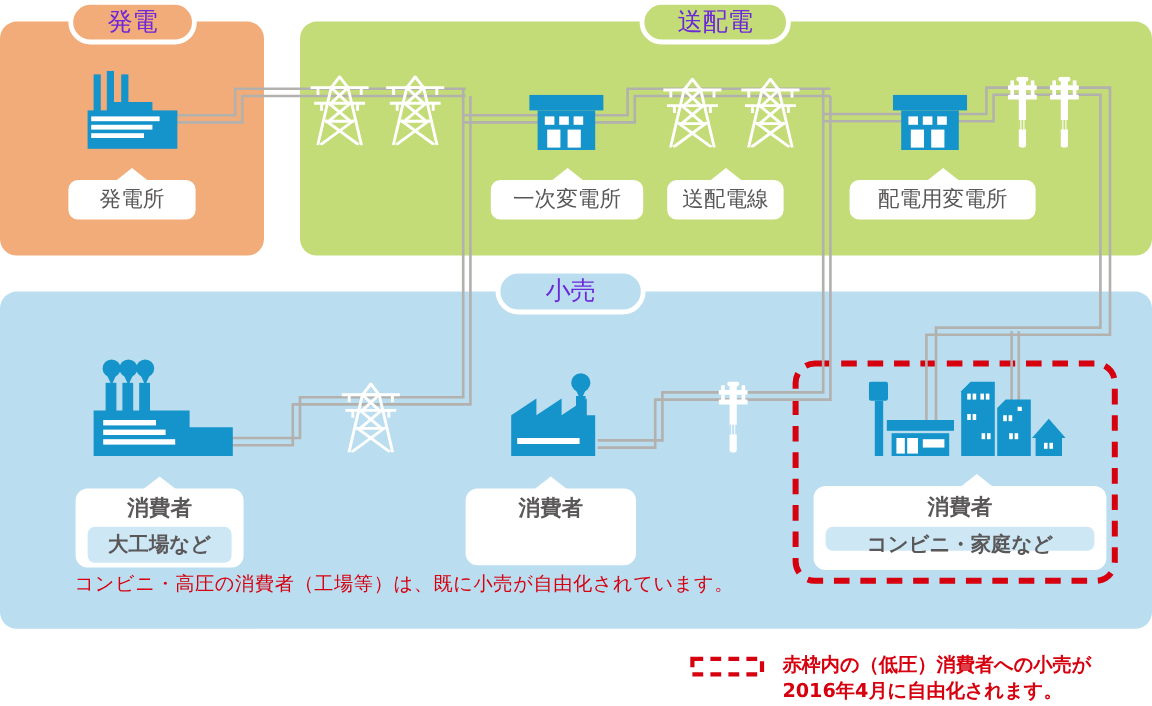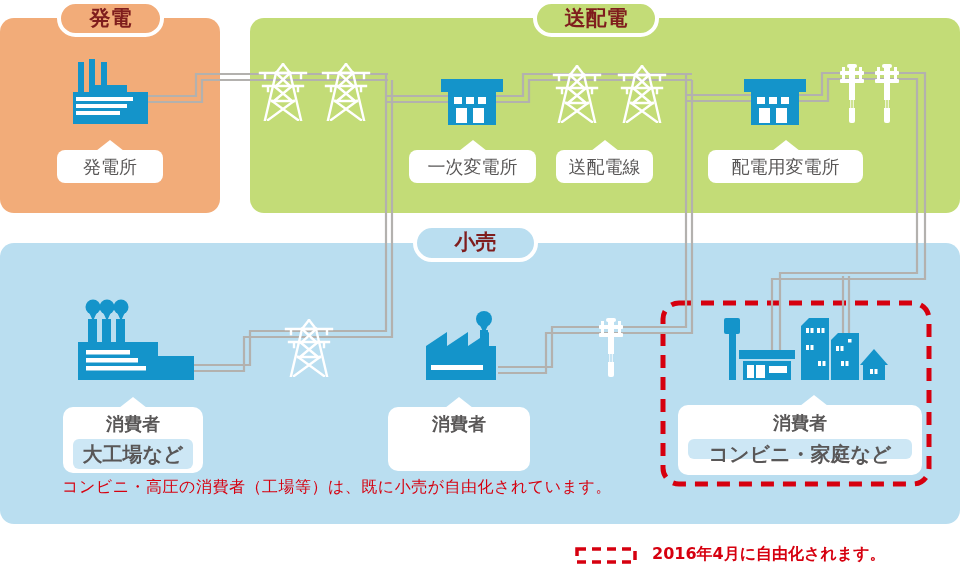--- a/index.html
+++ b/index.html
@@ -3,34 +3,34 @@
 <meta charset="utf-8">
 <style>
   html,body{margin:0;padding:0}
   body{width:960px;height:588px;position:relative;background:#ffffff;overflow:hidden;
        font-family:"DejaVu Sans","Liberation Sans",sans-serif;}
   .box{position:absolute;border-radius:14px}
   #gen-box{left:0;top:18px;width:220px;height:195px;background:#F2AC79}
   #trans-box{left:250px;top:18px;width:710px;height:195px;background:#C3DC77}
   #retail-box{left:0;top:243px;width:960px;height:281px;background:#BADEF0}
   #diagram-svg{position:absolute;left:0;top:0;z-index:2;pointer-events:none}
-  .pill{position:absolute;z-index:3;border:4px solid #fff;border-radius:24px;color:#7f1d1d;
-        font-weight:bold;font-size:21px;text-align:center;box-sizing:border-box}
+  .pill{position:absolute;z-index:3;border:4px solid #fff;border-radius:24px;color:#6d28d9;
+        font-weight:normal;font-size:21px;text-align:center;box-sizing:border-box}
   #gen-pill{left:57px;top:0;width:107px;height:37px;line-height:28px;background:#F2AC79}
   #trans-pill{left:533px;top:0;width:126px;height:37px;line-height:28px;background:#C3DC77}
   #retail-pill{left:413px;top:224px;width:125px;height:38px;line-height:29px;background:#BADEF0}
   .lbl{position:absolute;z-index:3;background:#fff;border-radius:8px;color:#595757;
        font-size:18px;font-weight:400;text-align:center;height:33px;line-height:33px}
   .ptr{position:absolute;top:-10px;left:50%;margin-left:-14px;width:0;height:0;
        border-left:14px solid transparent;border-right:14px solid transparent;
        border-bottom:11px solid #fff}
   .consumer{position:absolute;z-index:3;background:#fff;border-radius:10px;color:#595757;
             text-align:center;box-sizing:border-box}
   .consumer .title{font-size:18px;font-weight:600;height:32px;line-height:34px}
-  .consumer .type{background:#CDE7F5;border-radius:6px;margin:0 10px 3px;font-size:20px;
+  .consumer .type{background:#CDE7F5;border-radius:6px;margin:0 10px 3px;font-size:17px;
                   font-weight:600;height:30px;line-height:30px}
   #note{position:absolute;z-index:3;left:62px;top:477px;font-size:16px;font-weight:500;
         color:#D6000F;letter-spacing:.5px}
   #legend-text{position:absolute;z-index:3;left:652px;top:543px;font-size:16px;
                font-weight:bold;color:#D6000F;line-height:22px}
 </style>
 </head>
 <body>
 
 <div class="box" id="gen-box"></div>
@@ -225,14 +225,15 @@
   <div class="title">消費者</div>
 </div>
 <div class="consumer" style="left:678px;top:405px;width:244px;height:70px">
   <i class="ptr" style="left:122px;margin-left:0"></i>
   <div class="title" style="height:34px;line-height:36px">消費者</div>
   <div class="type" style="height:20px;line-height:31px">コンビニ・家庭など</div>
 </div>
 
 <div id="note">コンビニ・高圧の消費者（工場等）は、既に小売が自由化されています。</div>
 <div id="legend-text">
+  <div>赤枠内の（低圧）消費者への小売が</div>
   <div>2016年4月に自由化されます。</div>
 </div>
 
 </body></html>

